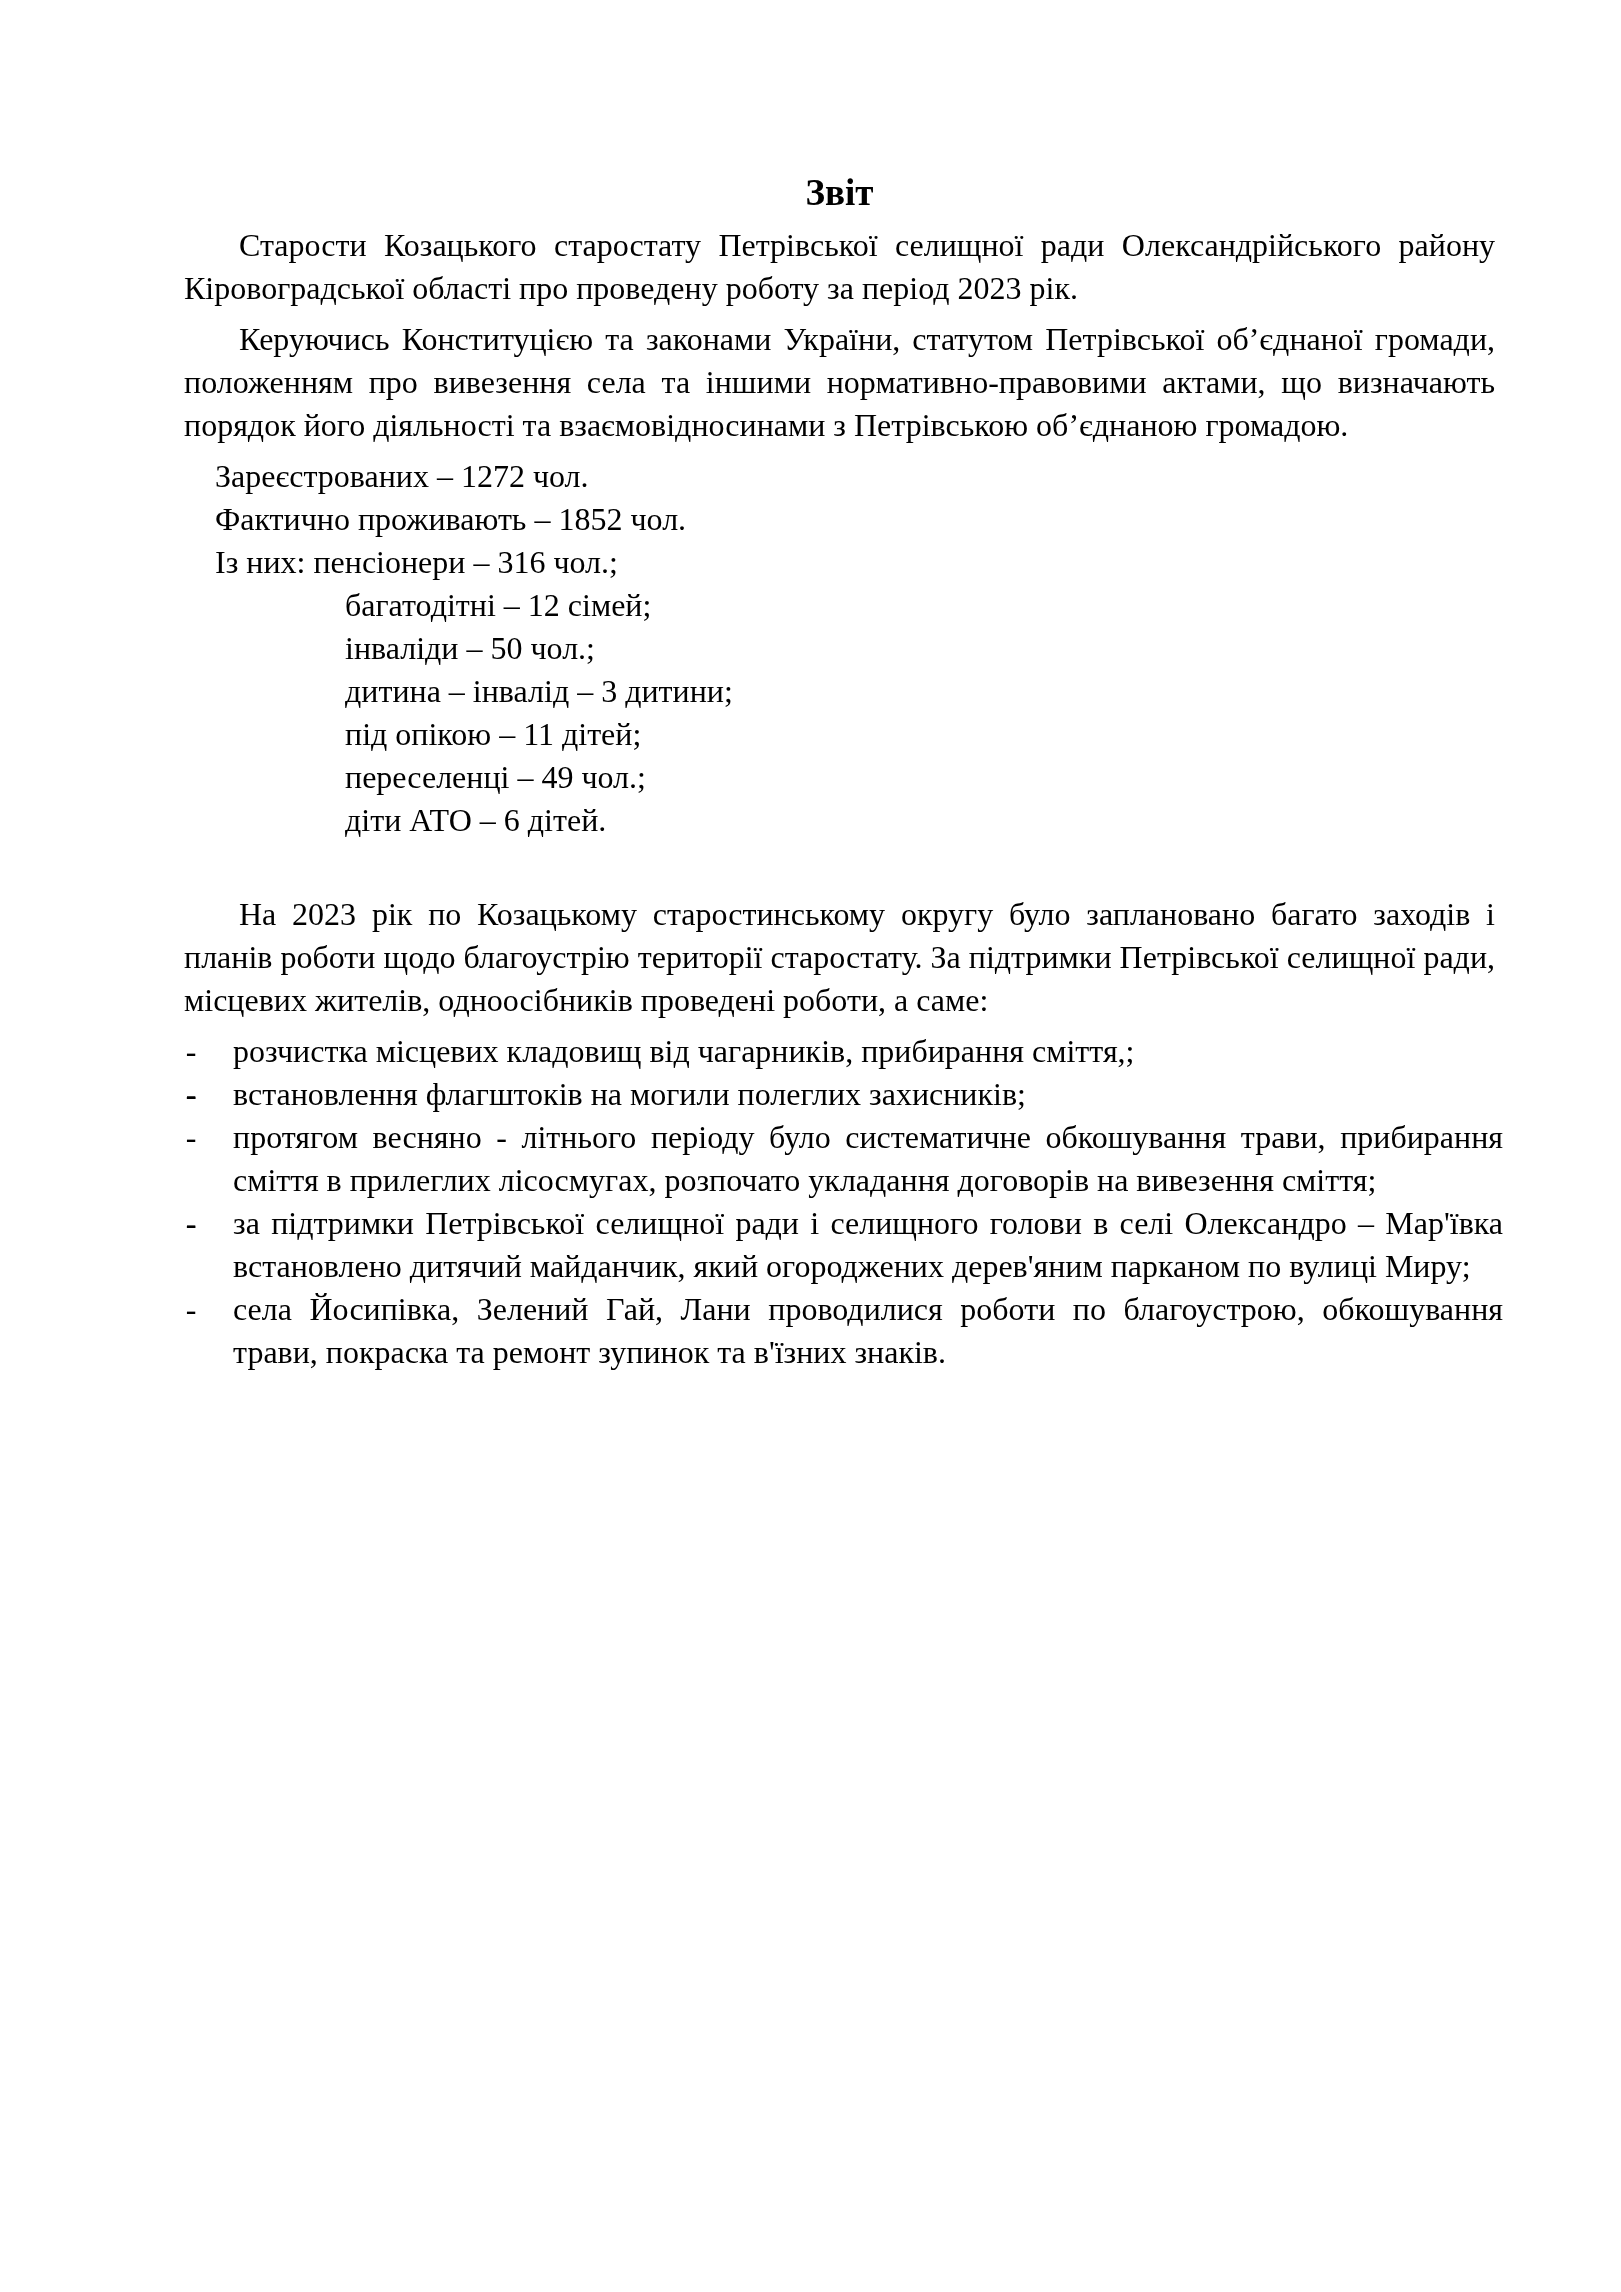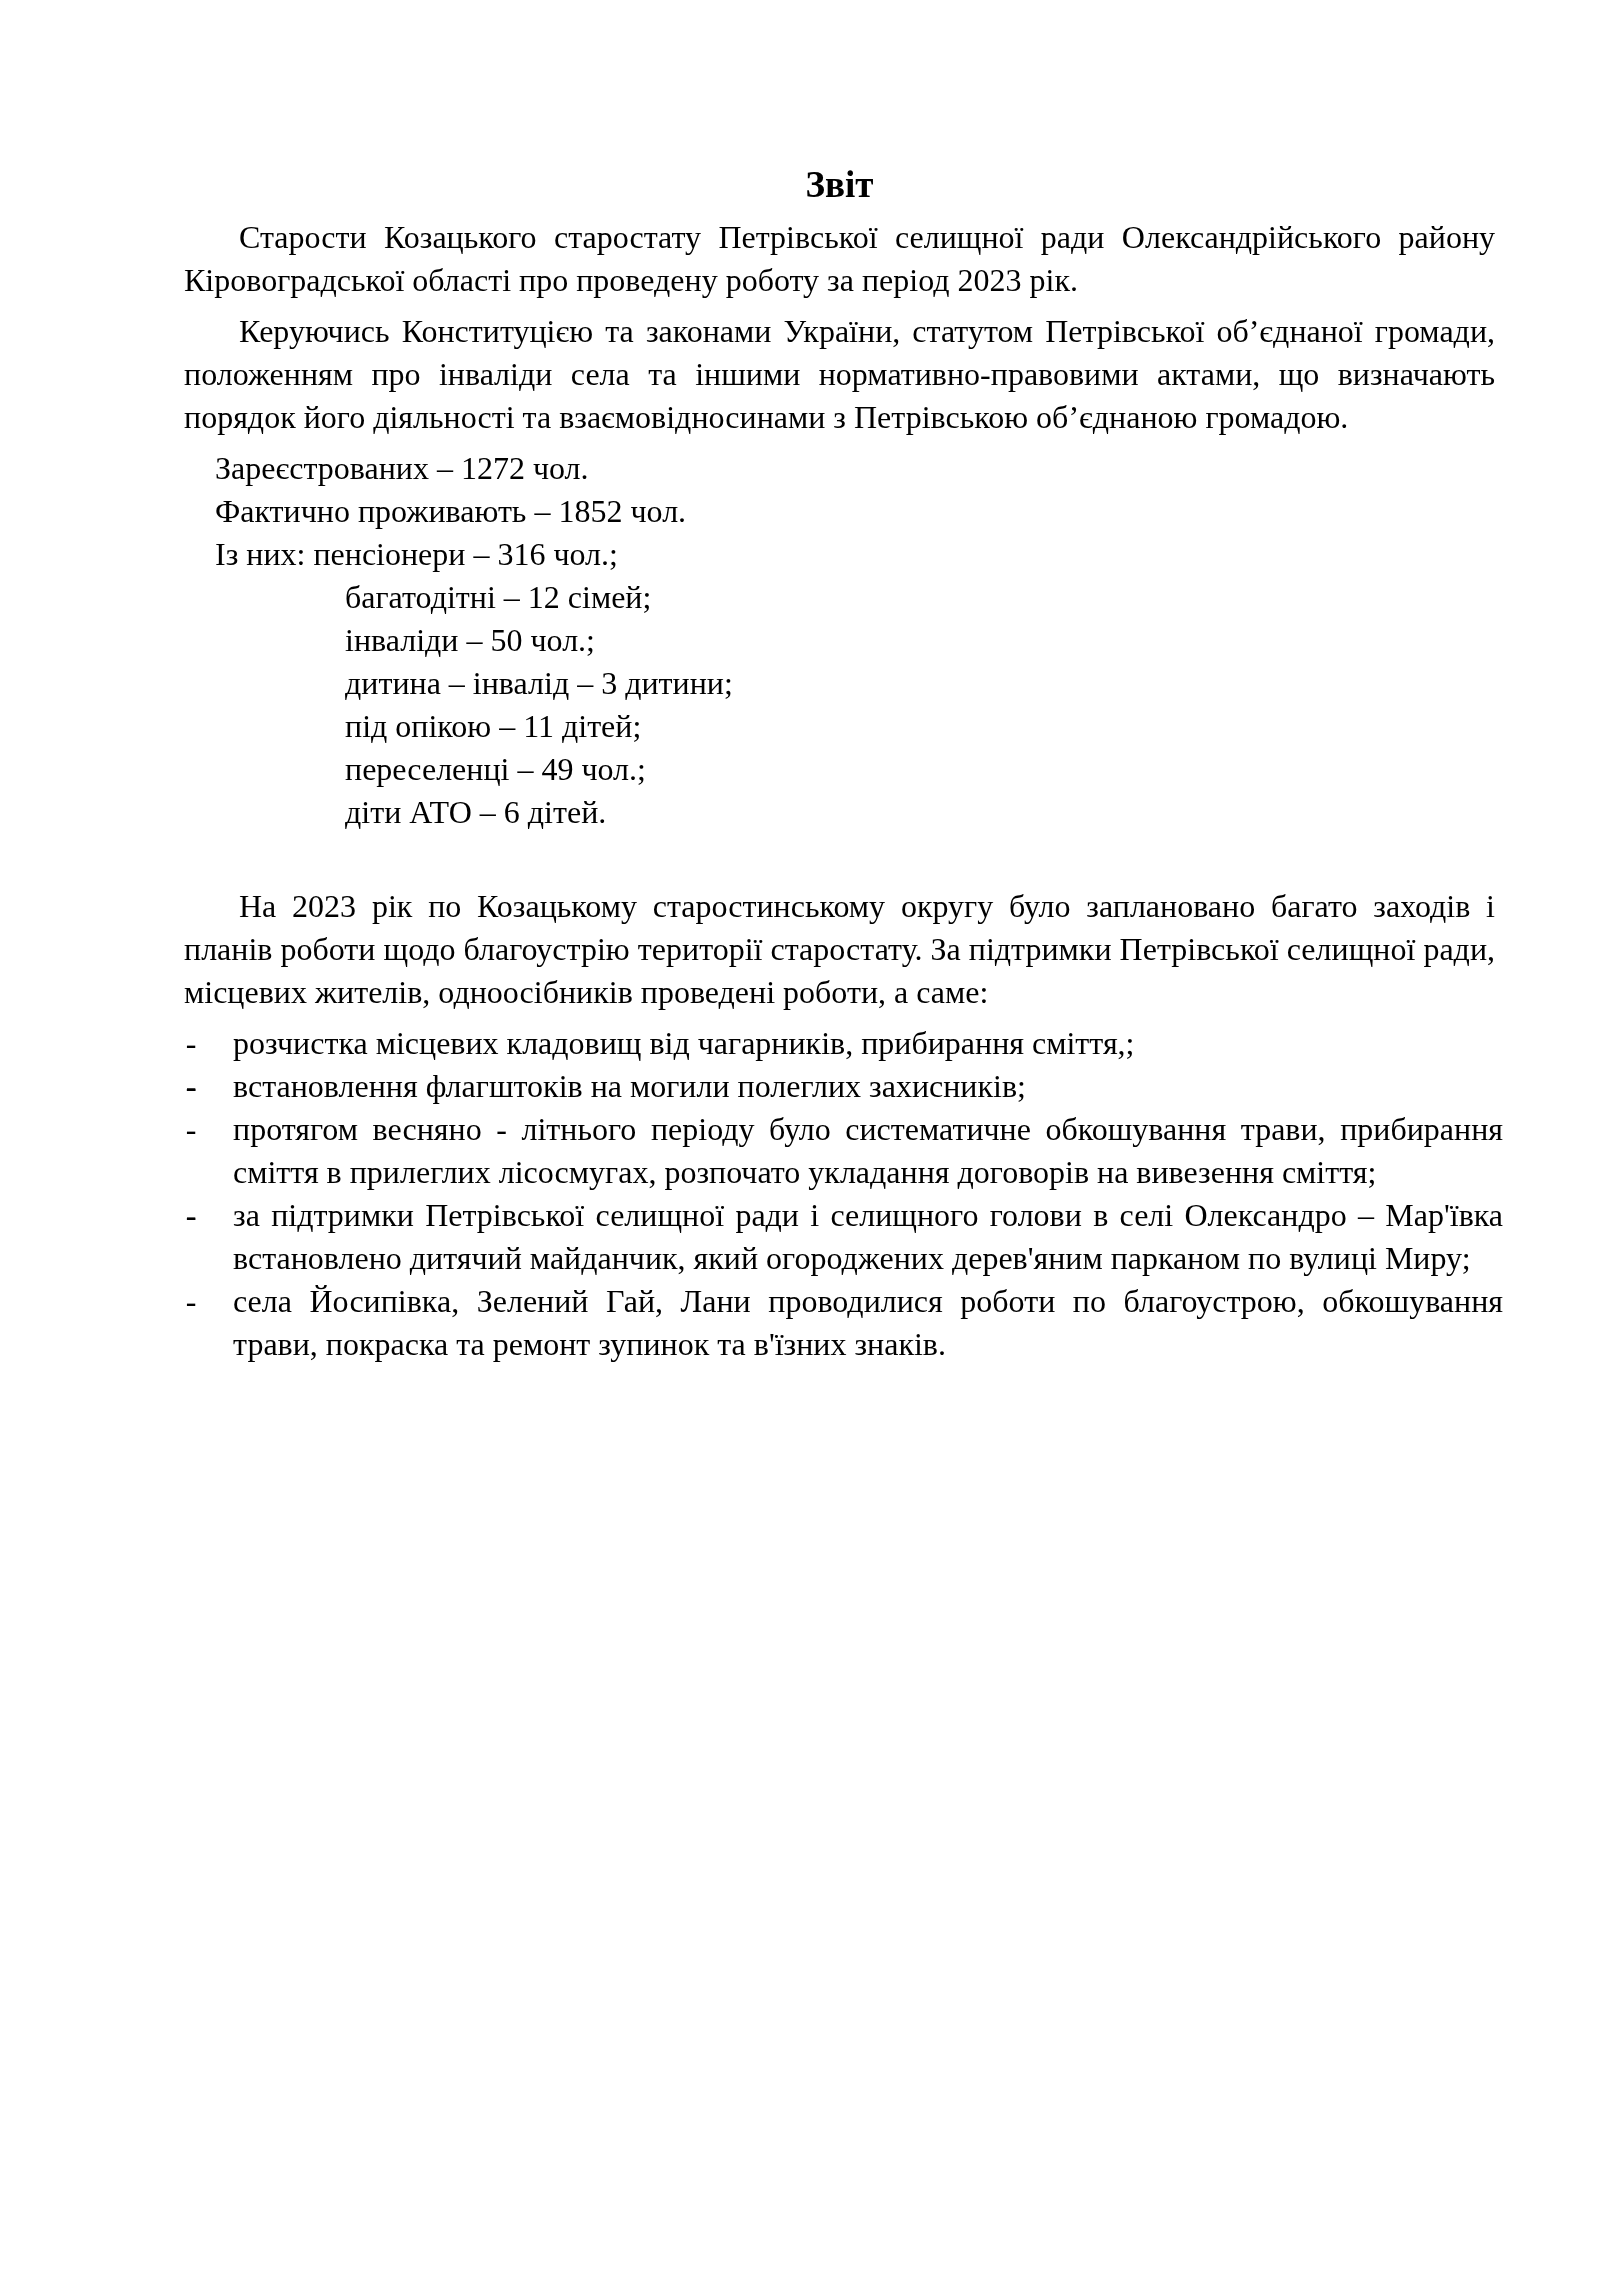--- a/index.html
+++ b/index.html
@@ -4,38 +4,38 @@
 <style>
   html, body { margin:0; padding:0; background:#ffffff; }
   body { width:1621px; height:2293px; position:relative; overflow:hidden; }
   .page {
     position:absolute; left:176px; top:157px; width:1327px;
     font-family:"Liberation Serif", "DejaVu Serif", serif;
     font-size:32px; line-height:43px; color:#000;
   }
   .title {
     text-align:center; font-weight:bold; font-size:37px; line-height:47px;
-    margin:4px 0 2px 0;
+    margin:12px 0 2px 0;
   }
   .p { text-align:justify; text-indent:55px; margin:8px; }
   .stat { margin:0; padding-left:39px; }
   .sub { margin:0; padding-left:169px; }
   .gap { height:43px; }
   ul.dash { list-style:none; margin:0; padding:0; }
   ul.dash li { position:relative; padding-left:57px; text-align:justify; }
   ul.dash li .dash-mark { position:absolute; left:9.8px; top:0; }
 </style>
 </head>
 <body>
 
 <div class="page">
   <h1 class="title">Звіт</h1>
 
   <p class="p">Старости Козацького старостату Петрівської селищної ради Олександрійського району Кіровоградської області про проведену роботу за період 2023 рік.</p>
-  <p class="p">Керуючись Конституцією та законами України, статутом Петрівської об’єднаної громади, положенням про інваліди села та іншими нормативно-правовими актами, що визначають порядок його діяльності та взаємовідносинами з Петрівською об’єднаною громадою.</p>
+  <p class="p">Керуючись Конституцією та законами України, статутом Петрівської об’єднаної громади, положенням про вивезення села та іншими нормативно-правовими актами, що визначають порядок його діяльності та взаємовідносинами з Петрівською об’єднаною громадою.</p>
 
   <div>
     <p class="stat">Зареєстрованих – 1272 чол.</p>
     <p class="stat">Фактично проживають – 1852 чол.</p>
     <p class="stat">Із них: пенсіонери – 316 чол.;</p>
     <p class="sub">багатодітні – 12 сімей;</p>
     <p class="sub">інваліди – 50 чол.;</p>
     <p class="sub">дитина – інвалід – 3 дитини;</p>
     <p class="sub">під опікою – 11 дітей;</p>
     <p class="sub">переселенці – 49 чол.;</p>

